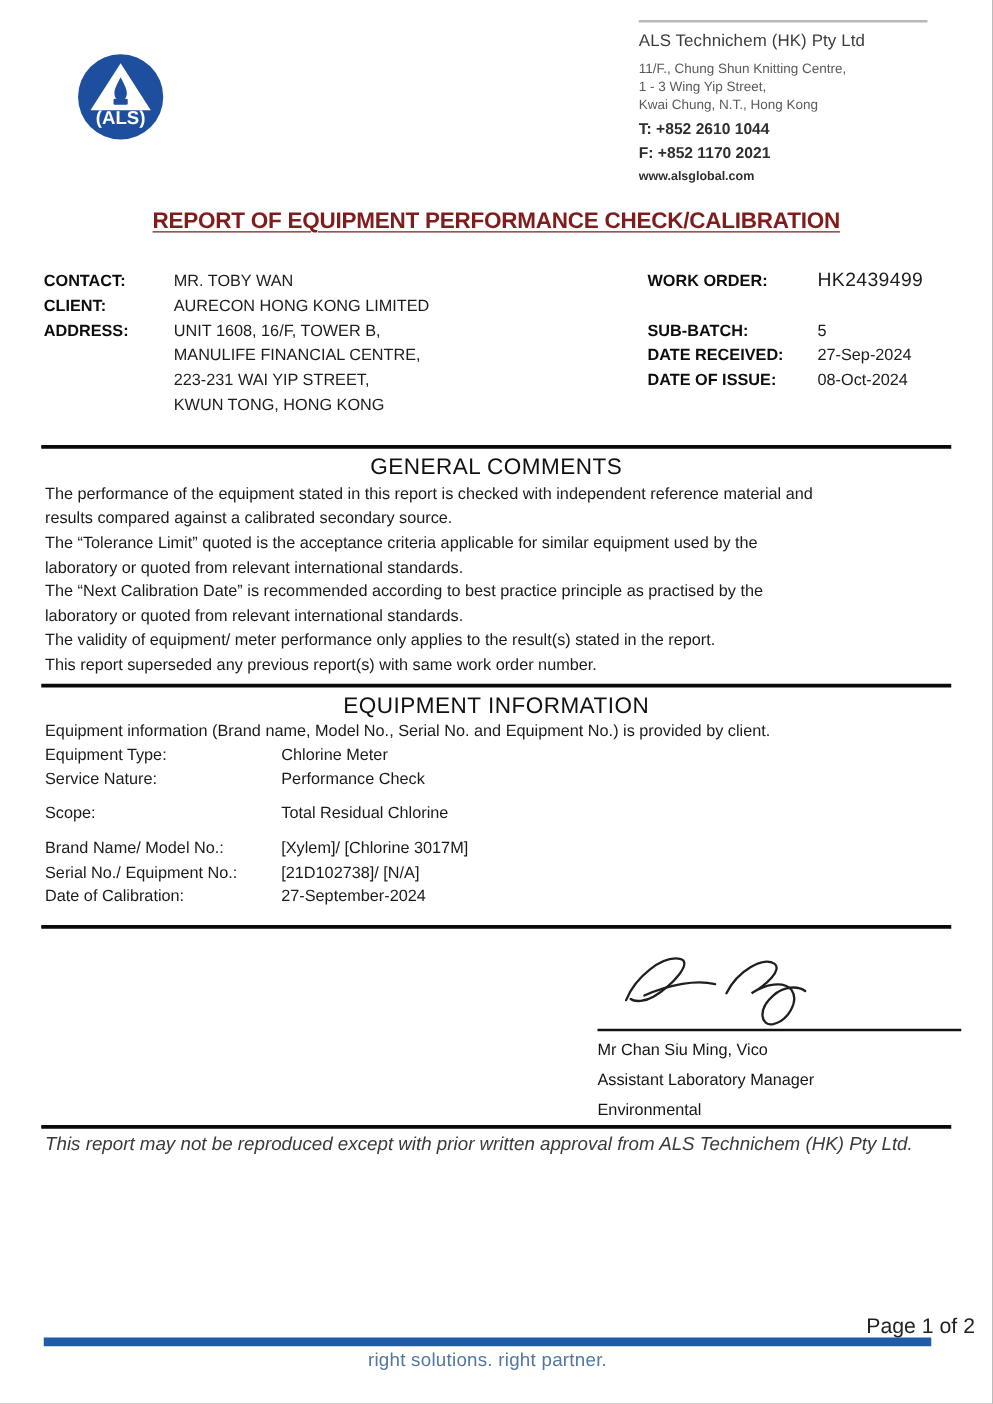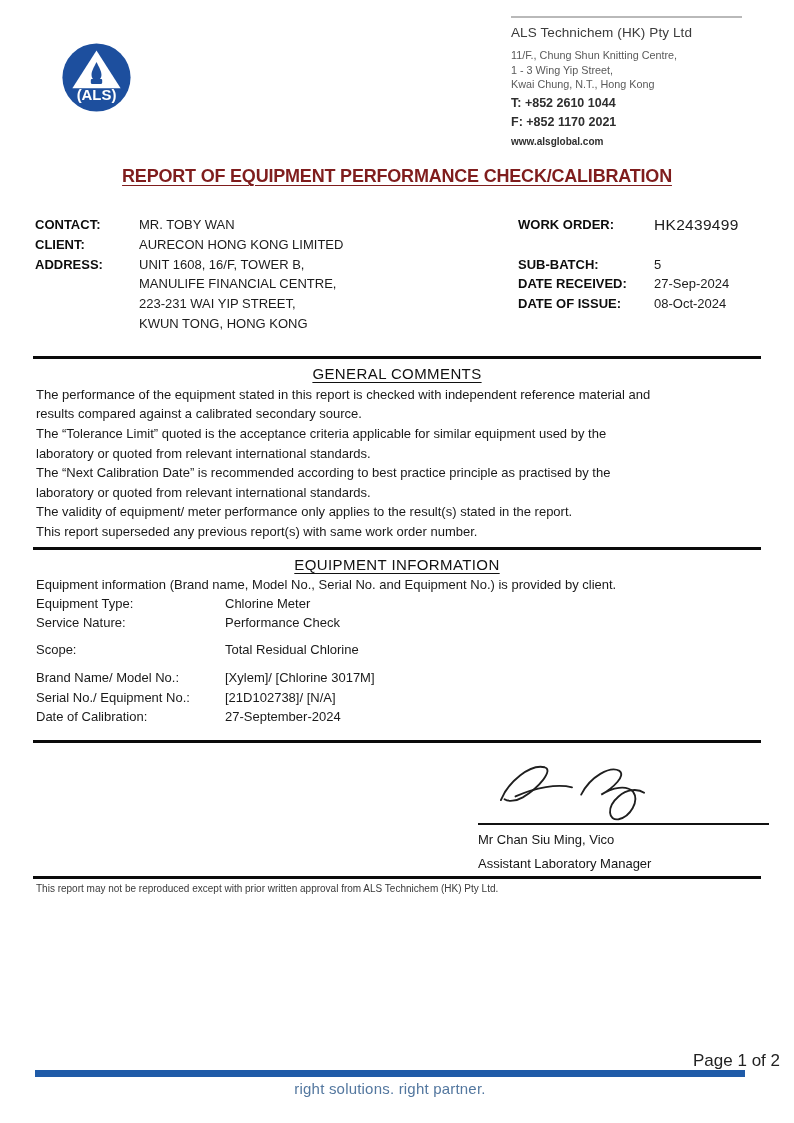--- a/index.html
+++ b/index.html
@@ -53,40 +53,40 @@
   .gap-after-wo{height:19.8px;}
   
   .hr{height:3px;background:var(--rule-black);margin:0 33px;}
   .hr1{margin-top:22px;}
   .hr2{margin-top:5px;}
   .hr3{margin-top:14px;}
   .hr4{height:2.5px;margin-top:3px;}
   
   .section-heading{
     margin:6px 0 0;text-align:center;
-    font-size:15px;font-weight:normal;letter-spacing:.4px;
+    font-size:18px;font-weight:normal;letter-spacing:.4px;
     line-height:17px;color:#111;
-    text-decoration:underline;text-underline-offset:3px;
+    text-underline-offset:3px;
   }
   
   .comments{margin:3px 36px 0;font-size:13px;line-height:19.6px;color:#1a1a1a;}
   
   .equip{margin:2px 36px 0;font-size:13px;line-height:19.4px;color:#1a1a1a;}
   .eq-row{display:flex;}
   .eq-lbl{width:189px;flex:0 0 189px;}
   .eq-gap-sm{height:7px;}
   .eq-gap-md{height:9px;}
   
   .sig-block{margin:6px 0 0 478px;width:291px;}
   .sig-svg{width:190px;height:73px;display:block;margin-left:10px;}
   .sig-svg path{fill:none;stroke:#1f1f1f;stroke-width:2;stroke-linecap:round;}
   .sig-line{height:2px;background:#111;margin-top:1px;}
   .sig-text{font-size:13px;line-height:19px;margin-top:5px;color:#151515;}
   
-  .footnote{margin:4px 36px 0;font-size:10px;color:#3a3a3a;}
+  .footnote{margin:4px 36px 0;font-style:italic;font-size:15px;color:#3a3a3a;}
   
   .page-num{position:absolute;top:1051px;right:14px;font-size:17px;color:#222;}
   .footer-bar{position:absolute;top:1070px;left:35px;width:710px;height:7px;background:var(--footer-bar-blue);}
   .tagline{position:absolute;top:1080px;left:0;width:780px;text-align:center;font-size:15px;color:var(--tagline-blue);letter-spacing:.2px;}
 </style>
 </head>
 <body>
 
 <div class="page">
 
@@ -209,20 +209,21 @@
   <div class="hr hr3"></div>
   <div class="sig-block">
     <svg class="sig-svg" viewBox="0 0 200 80">
       <path d="M10,56 C18,36 42,16 58,20 C68,23 52,42 34,53 C27,57 18,58 14,55"></path>
       <path d="M26,52 C48,42 72,38 88,42"></path>
       <path d="M98,50 C108,30 130,18 140,24 C147,29 134,42 120,50 C132,42 148,39 155,47 C162,57 152,74 139,77 C128,79 125,64 139,52 C148,44 160,43 167,48"></path>
     </svg>
     <div class="sig-line"></div>
     <div class="sig-text">Mr Chan Siu Ming, Vico</div>
     <div class="sig-text">Assistant Laboratory Manager</div>
+    <div class="sig-text">Environmental</div>
   </div>
 
   <div class="hr hr4"></div>
   <div class="footnote">This report may not be reproduced except with prior written approval from ALS Technichem (HK) Pty Ltd.</div>
 
   <div class="page-num">Page 1 of 2</div>
   <div class="footer-bar"></div>
   <div class="tagline">right solutions. right partner.</div>
 
 </div>

